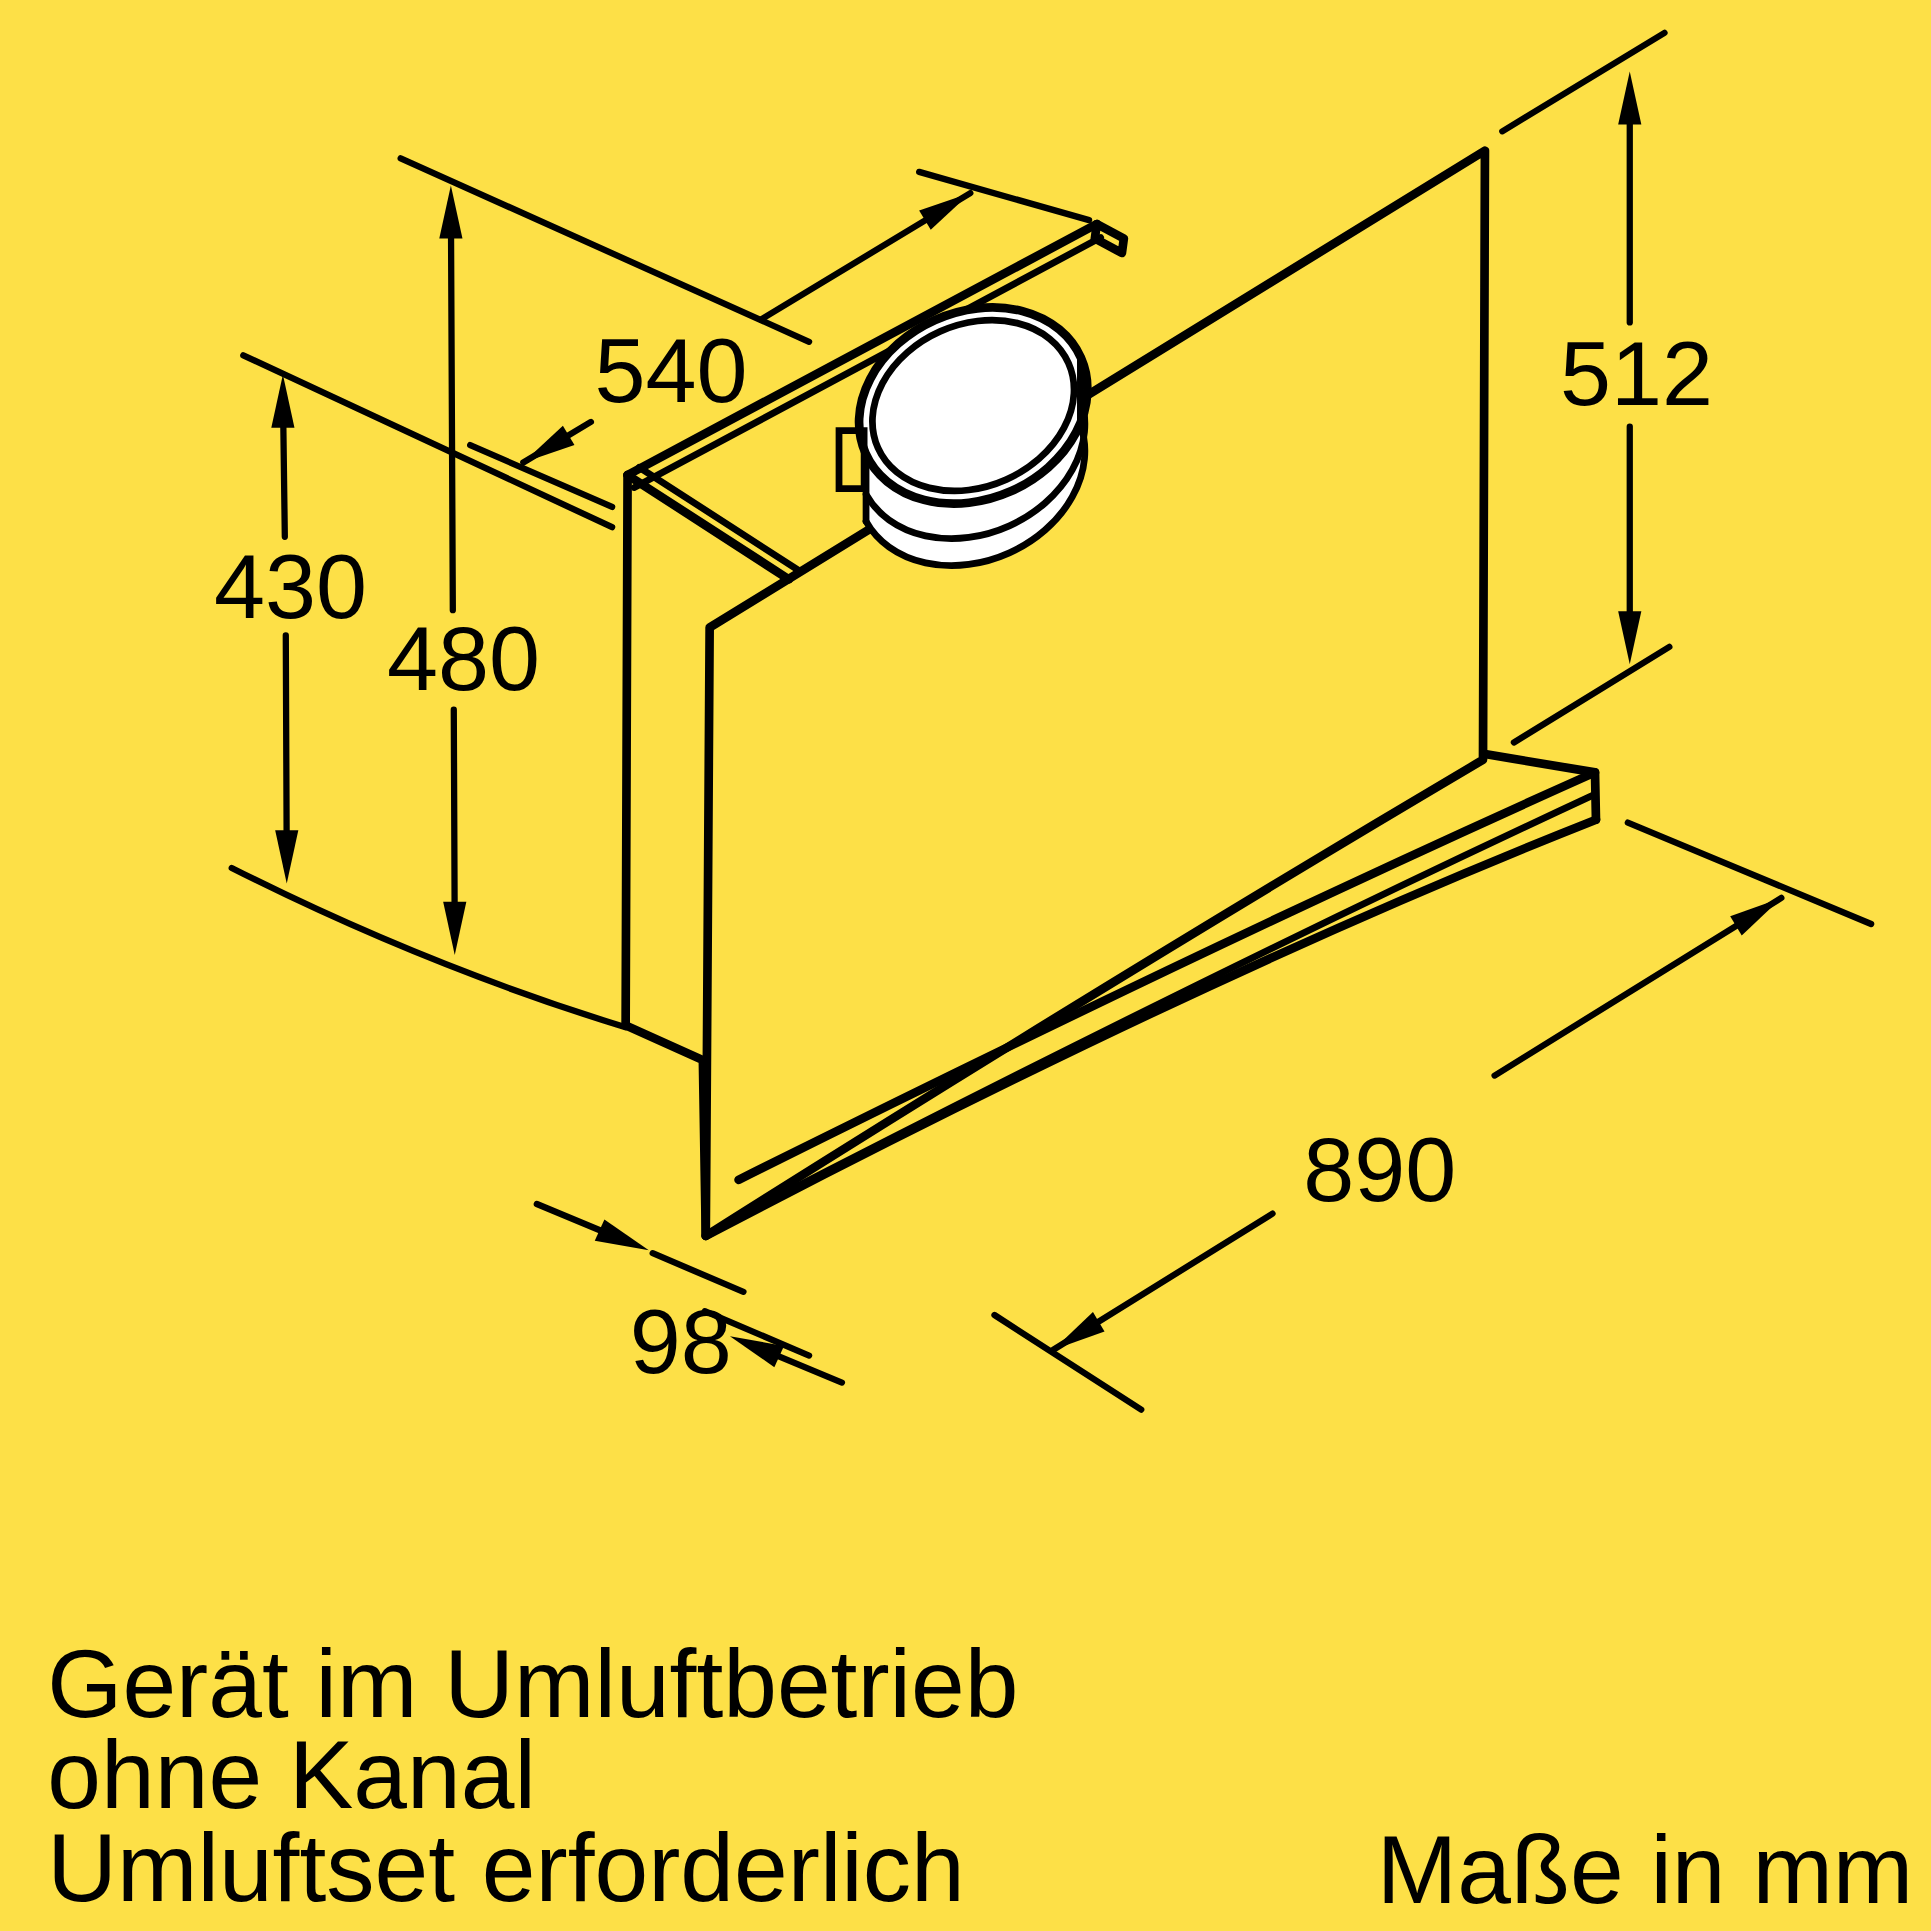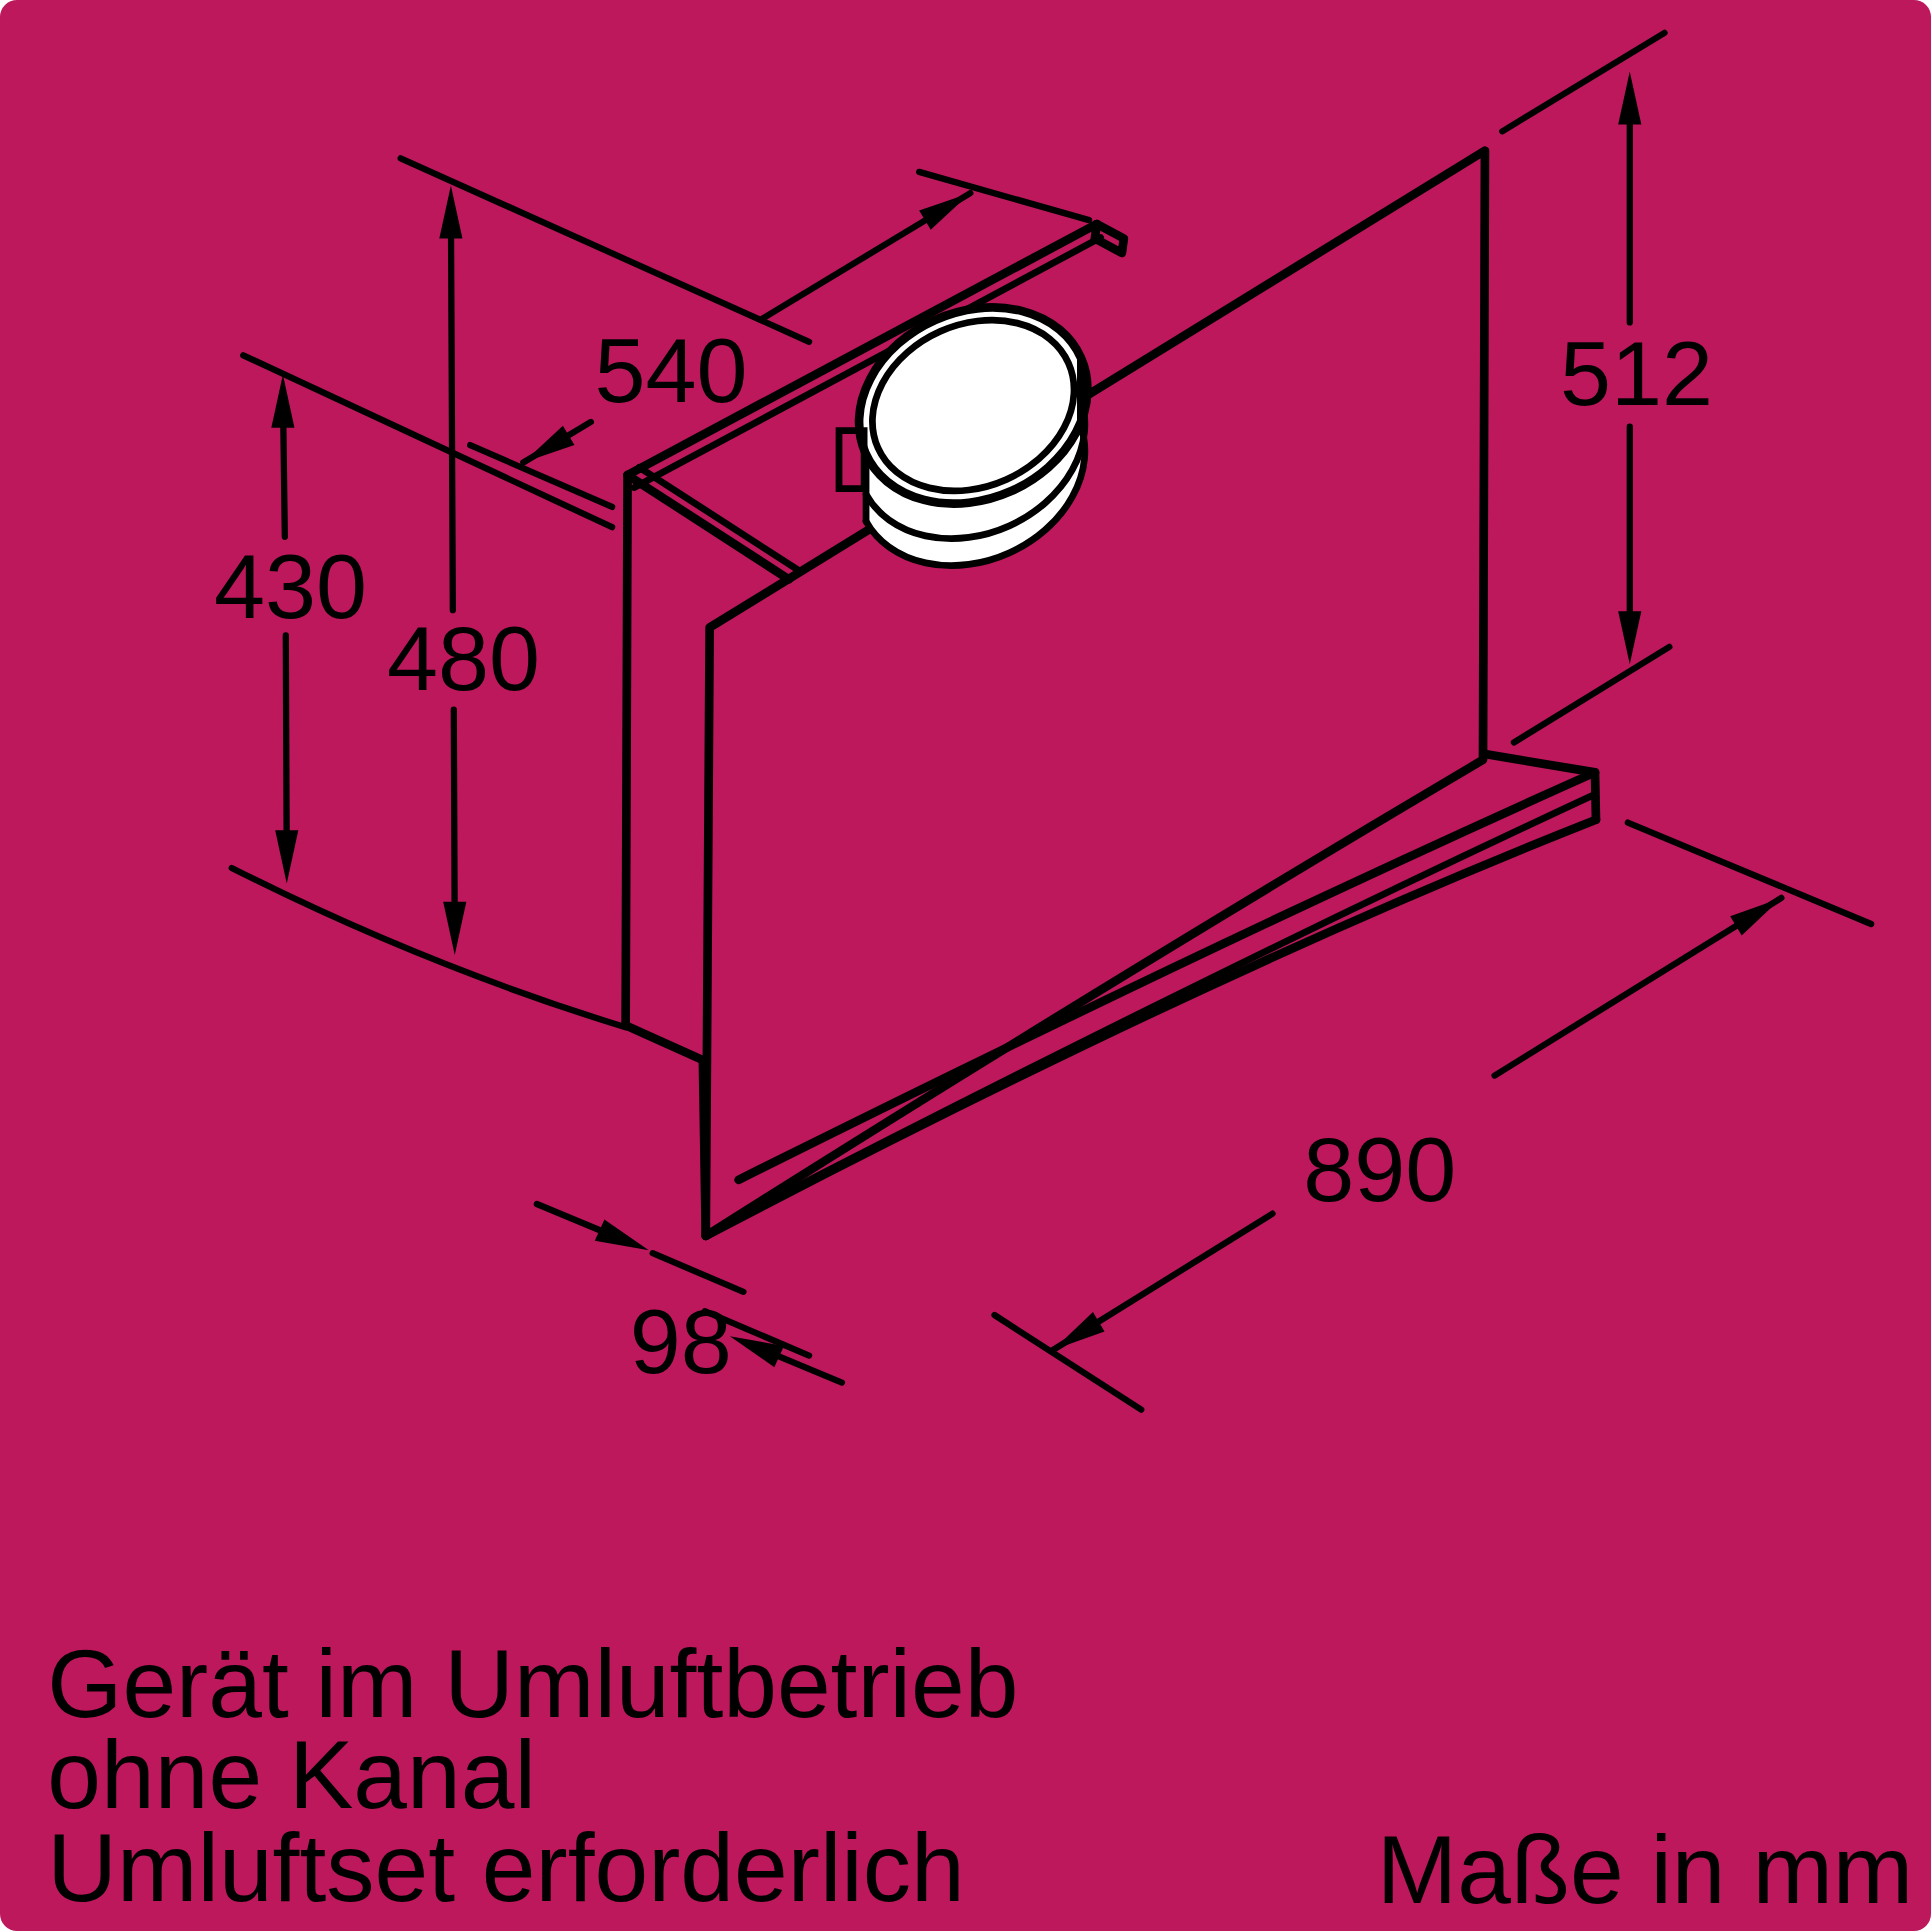--- a/index.html
+++ b/index.html
@@ -1,17 +1,17 @@
 <!DOCTYPE html>
 <html><head>
 <meta charset="utf-8">
 <style>
   html,body{margin:0;padding:0;background:#ffffff;}
-  .page{position:relative;width:1931px;height:1931px;background:#be185d;overflow:hidden;
-        font-family:"Liberation Sans", sans-serif;border-radius:17px;}
+  .page{position:relative;width:1931px;height:1931px;background:#fde047;overflow:hidden;
+        font-family:"Liberation Sans", sans-serif;}
   svg{display:block}
   .obj   {fill:none;stroke:#000;stroke-width:9;stroke-linecap:round;stroke-linejoin:round;}
   .objthin{fill:none;stroke:#000;stroke-width:7;stroke-linecap:round;}
   .dim   {fill:none;stroke:#000;stroke-width:6.5;stroke-linecap:round;}
   .ext   {fill:none;stroke:#000;stroke-width:6.5;stroke-linecap:round;}
   .head  {fill:#000;stroke:none;}
   .fanline{fill:none;stroke:#000;stroke-width:5;stroke-linecap:round;}
   .white {fill:#ffffff;stroke:none;}
   text.dimlabel{font-size:95px;fill:#000;text-anchor:middle;}
   text.caption {font-size:100px;fill:#000;text-anchor:start;}

